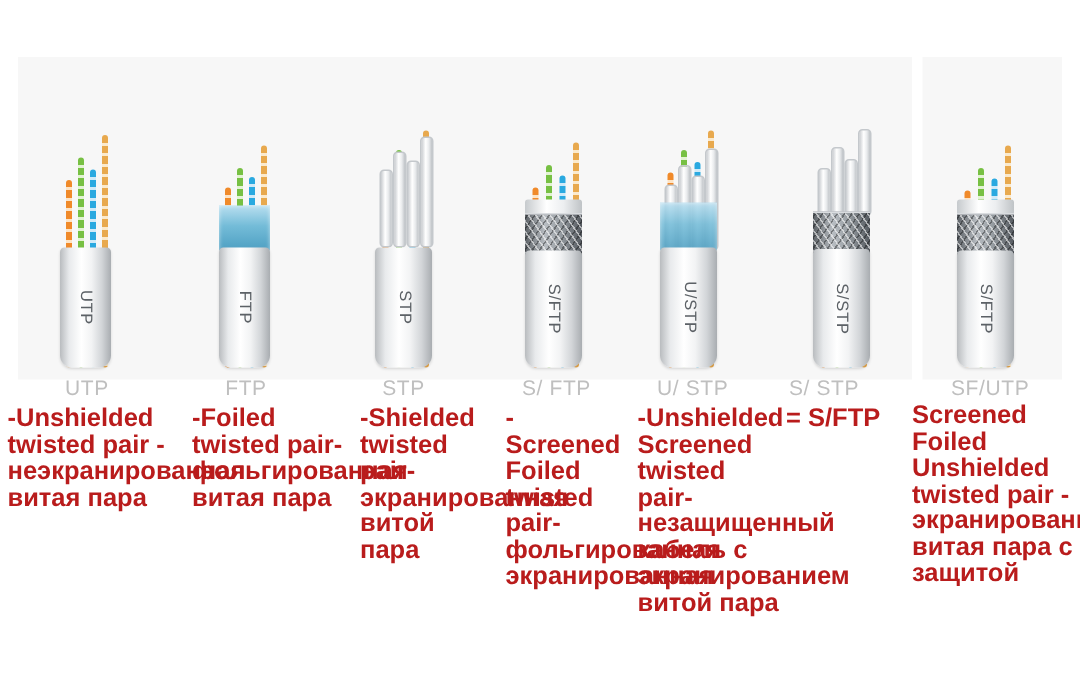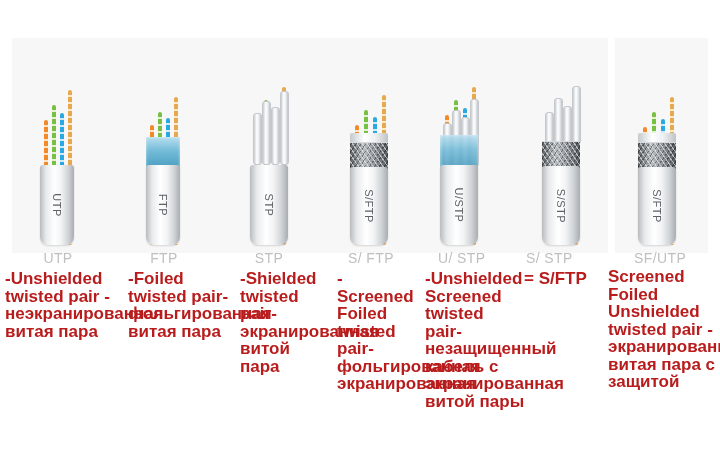--- a/index.html
+++ b/index.html
@@ -179,21 +179,21 @@
       <div class="sleeve" style="left:3px;bottom:78px;height:42px;"></div>
       <div class="sleeve" style="left:12px;bottom:78px;height:55px;"></div>
       <div class="sleeve" style="left:21px;bottom:78px;height:48px;"></div>
       <div class="sleeve" style="left:30px;bottom:78px;height:66px;"></div>
       <div class="foil" style="bottom:78px;height:32px;opacity:.88;"></div>
       <div class="jacket" style="bottom:0;height:80px;">
         <span class="jlabel">U/STP</span>
       </div>
     </div>
     <div class="headlabel" style="left:438px;top:250px;width:44px;">U/ STP</div>
-    <div class="desc" style="left:425px;top:270px;width:100px;">-Unshielded Screened twisted pair-незащищенный кабель с экранированная витой пары</div>
+    <div class="desc" style="left:425px;top:270px;width:100px;">-Unshielded Screened twisted pair-незащищенный кабель с экранированием витой пара</div>
   </div>
 
   <div class="col">
     <div class="cable" style="left:542px;top:45px;width:38px;height:200px;">
       <div class="wire orange" style="left:5px;height:128px;"></div>
       <div class="wire green" style="left:14px;height:143px;"></div>
       <div class="wire blue" style="left:23px;height:135px;"></div>
       <div class="wire tan" style="left:32px;height:156px;"></div>
       <div class="sleeve" style="left:3px;bottom:101px;height:30px;"></div>
       <div class="sleeve" style="left:12px;bottom:101px;height:44px;"></div>

